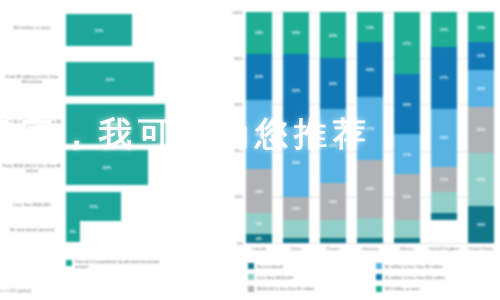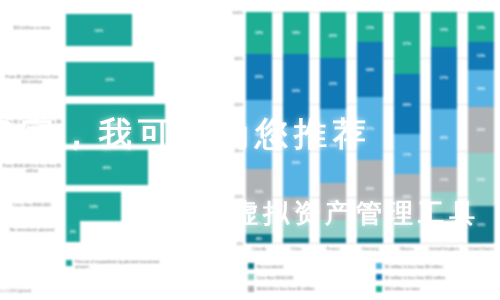--- a/index.html
+++ b/index.html
@@ -297,15 +297,14 @@
           <div class="rc-li">
             <div class="rc-ls" style="background: rgb(29, 174, 148);"></div>
             <div class="rc-lt">$10 million or more</div>
           </div>
         </div>
     </div>
 
   </div>
 
   <div class="overlay-text" id="ov-line1">0字，我可以为您推荐</div>
-  <div class="overlay-text" id="ov-line2">虚拟资产管理工具</div>
 
 </div>
 
 </body></html>

